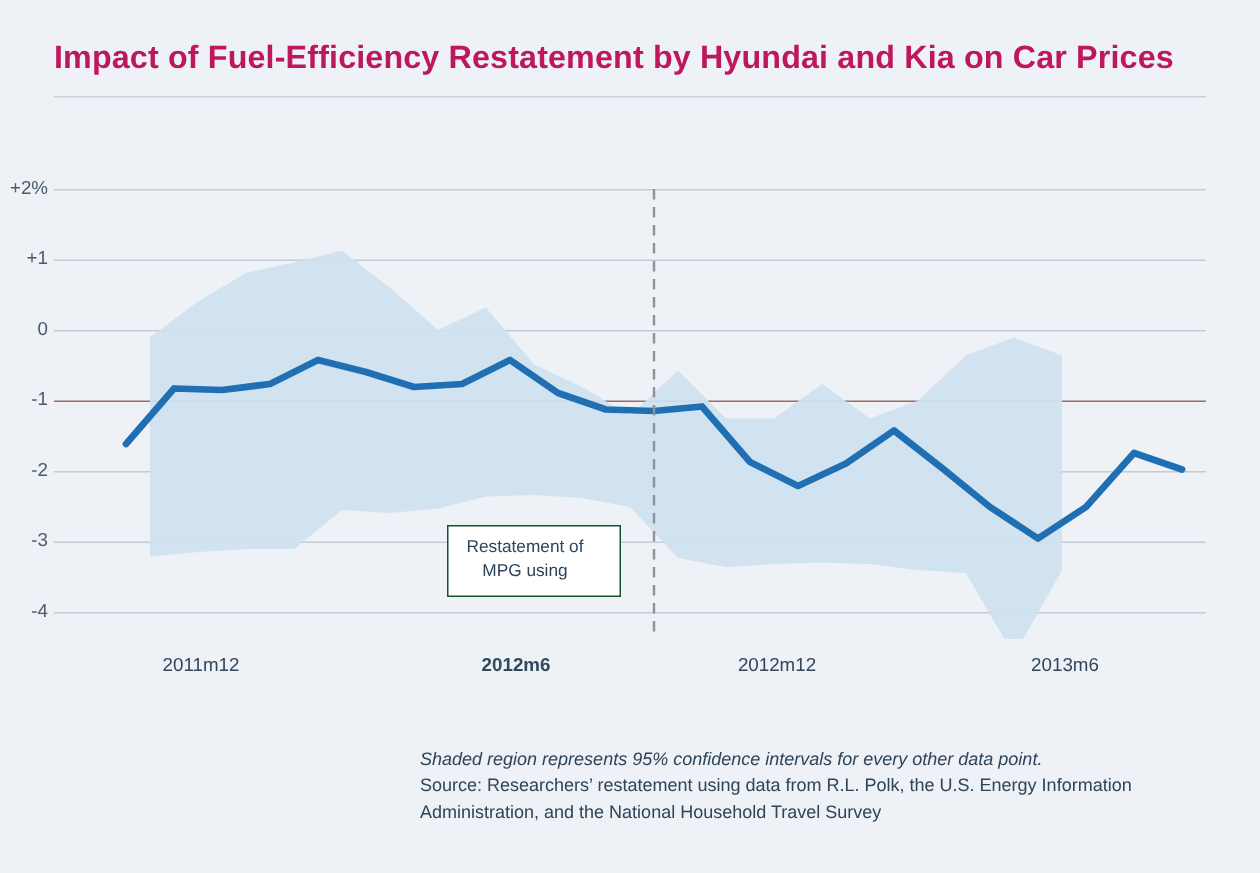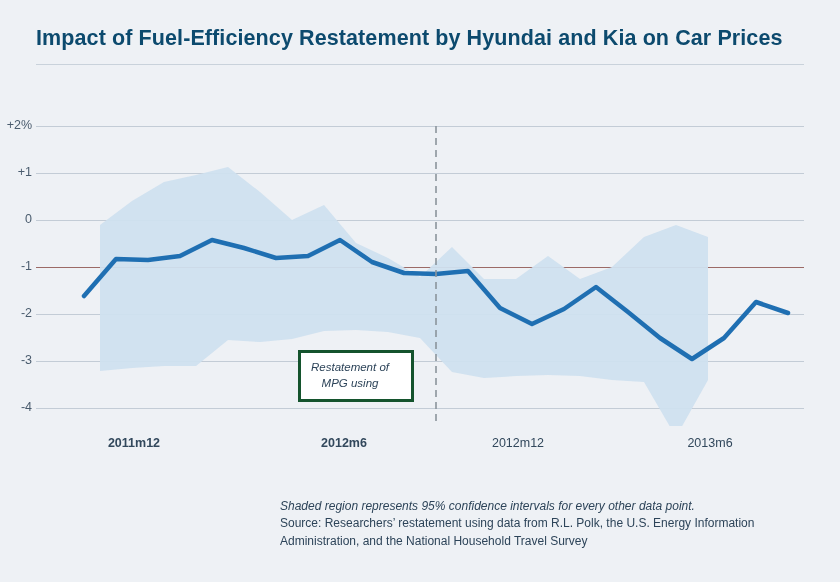--- a/index.html
+++ b/index.html
@@ -20,21 +20,21 @@
     height: 582px;
     box-sizing: border-box;
   }
   .title {
     position: absolute;
     left: 36px;
     top: 26px;
     width: 770px;
     font-size: 21.5px;
     font-weight: bold;
-    color: #0c4a6e;
+    color: #be185d;
     letter-spacing: 0.1px;
   }
   .title-rule {
     position: absolute;
     left: 36px;
     top: 64px;
     width: 768px;
     height: 1px;
     background: #c9d2db;
   }
@@ -75,23 +75,22 @@
     text-align: center;
     width: 110px;
   }
   .annotation {
     position: absolute;
     left: 298px;
     top: 350px;
     width: 116px;
     padding: 7px 20px 8px 8px;
     background: #ffffff;
-    border: 3px solid #14532d;
+    border: 1px solid #14532d;
     font-size: 11.5px;
-    font-style: italic;
     color: #2d4459;
     line-height: 1.35;
     text-align: center;
     box-sizing: border-box;
   }
   .footer {
     position: absolute;
     left: 280px;
     top: 498px;
     width: 524px;
@@ -143,21 +142,21 @@
     <div class="y-label" style="left:-46px; top:180px;">-2</div>
     <div class="y-label" style="left:-46px; top:227px;">-3</div>
     <div class="y-label" style="left:-46px; top:274px;">-4</div>
   </div>
 
   <div class="annotation">
     <div>Restatement of</div>
     <div>MPG using</div>
   </div>
 
-  <div class="x-label" style="left:79px;font-weight:bold;">2011m12</div>
+  <div class="x-label" style="left:79px;">2011m12</div>
   <div class="x-label" style="left:289px;font-weight:bold;">2012m6</div>
   <div class="x-label" style="left:463px;">2012m12</div>
   <div class="x-label" style="left:655px;">2013m6</div>
 
   <div class="footer">
     <div class="note">Shaded region represents 95% confidence intervals for every other data point.</div>
     <div>Source: Researchers’ restatement using data from R.L. Polk, the U.S. Energy Information Administration, and the National Household Travel Survey</div>
   </div>
 
 </div>

